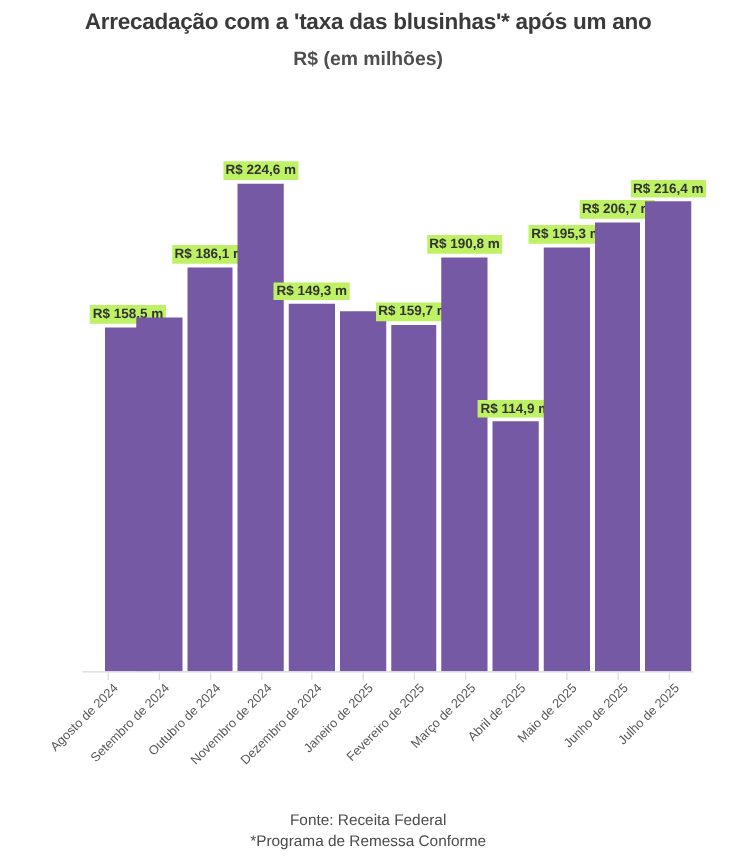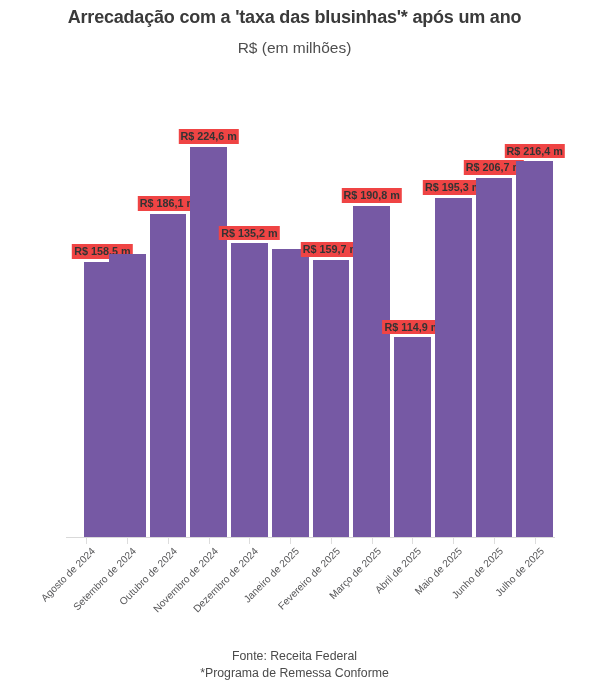--- a/index.html
+++ b/index.html
@@ -36,21 +36,21 @@
     font-size: 18px;
     font-weight: bold;
     line-height: 1.32;
     letter-spacing: -0.2px;
     color: #3a3a3a;
     margin: 0;
     padding: 0 4px;
   }
   #chart-subtitle {
     font-size: 15.5px;
-    font-weight: normal;
+    font-weight: bold;
     color: #4e4e4e;
     margin: 9px 0 0 0;
     line-height: 1.2;
   }
 
   
   #plot-area {
     position: absolute;
     left: 66px;
     top: 120px;
@@ -86,21 +86,21 @@
     background: #7659a4;
   }
   .bar-label {
     position: absolute;
     left: 50%;
     transform: translateX(-50%);
     white-space: nowrap;
     font-size: 10.8px;
     font-weight: bold;
     color: #333333;
-    background: #ef4444;
+    background: #bef264;
     padding: 1px 2px;
     line-height: 1.15;
     margin-top: 15px;
   }
 
   
   #ticks-layer {
     position: absolute;
     left: 66px;
     top: 538px;
@@ -169,21 +169,21 @@
         <div class="bar-group" style="left: 81.5px; width: 40.75px;">
           <div class="bar-rect" style="height: 323.349px; background: rgb(118, 89, 164); width: 36.75px;"></div>
           <span class="bar-label" style="bottom: 326.349px;">R$ 186,1 m</span>
         </div>
         <div class="bar-group" style="left: 122.25px; width: 40.75px;">
           <div class="bar-rect" style="height: 390.243px; background: rgb(118, 89, 164); width: 36.75px;"></div>
           <span class="bar-label" style="bottom: 393.243px;">R$ 224,6 m</span>
         </div>
         <div class="bar-group" style="left: 163px; width: 40.75px;">
           <div class="bar-rect" style="height: 293.811px; background: rgb(118, 89, 164); width: 36.75px;"></div>
-          <span class="bar-label" style="bottom: 296.811px;">R$ 135,2 m</span>
+          <span class="bar-label" style="bottom: 296.811px;">R$ 149,3 m</span>
         </div>
         <div class="bar-group" style="left: 203.75px; width: 40.75px;">
           <div class="bar-rect" style="height: 288.425px; background: rgb(118, 89, 164); width: 36.75px;"></div>
         </div>
         <div class="bar-group" style="left: 244.5px; width: 40.75px;">
           <div class="bar-rect" style="height: 277.479px; background: rgb(118, 89, 164); width: 36.75px;"></div>
           <span class="bar-label" style="bottom: 280.479px;">R$ 159,7 m</span>
         </div>
         <div class="bar-group" style="left: 285.25px; width: 40.75px;">
           <div class="bar-rect" style="height: 331.515px; background: rgb(118, 89, 164); width: 36.75px;"></div>

